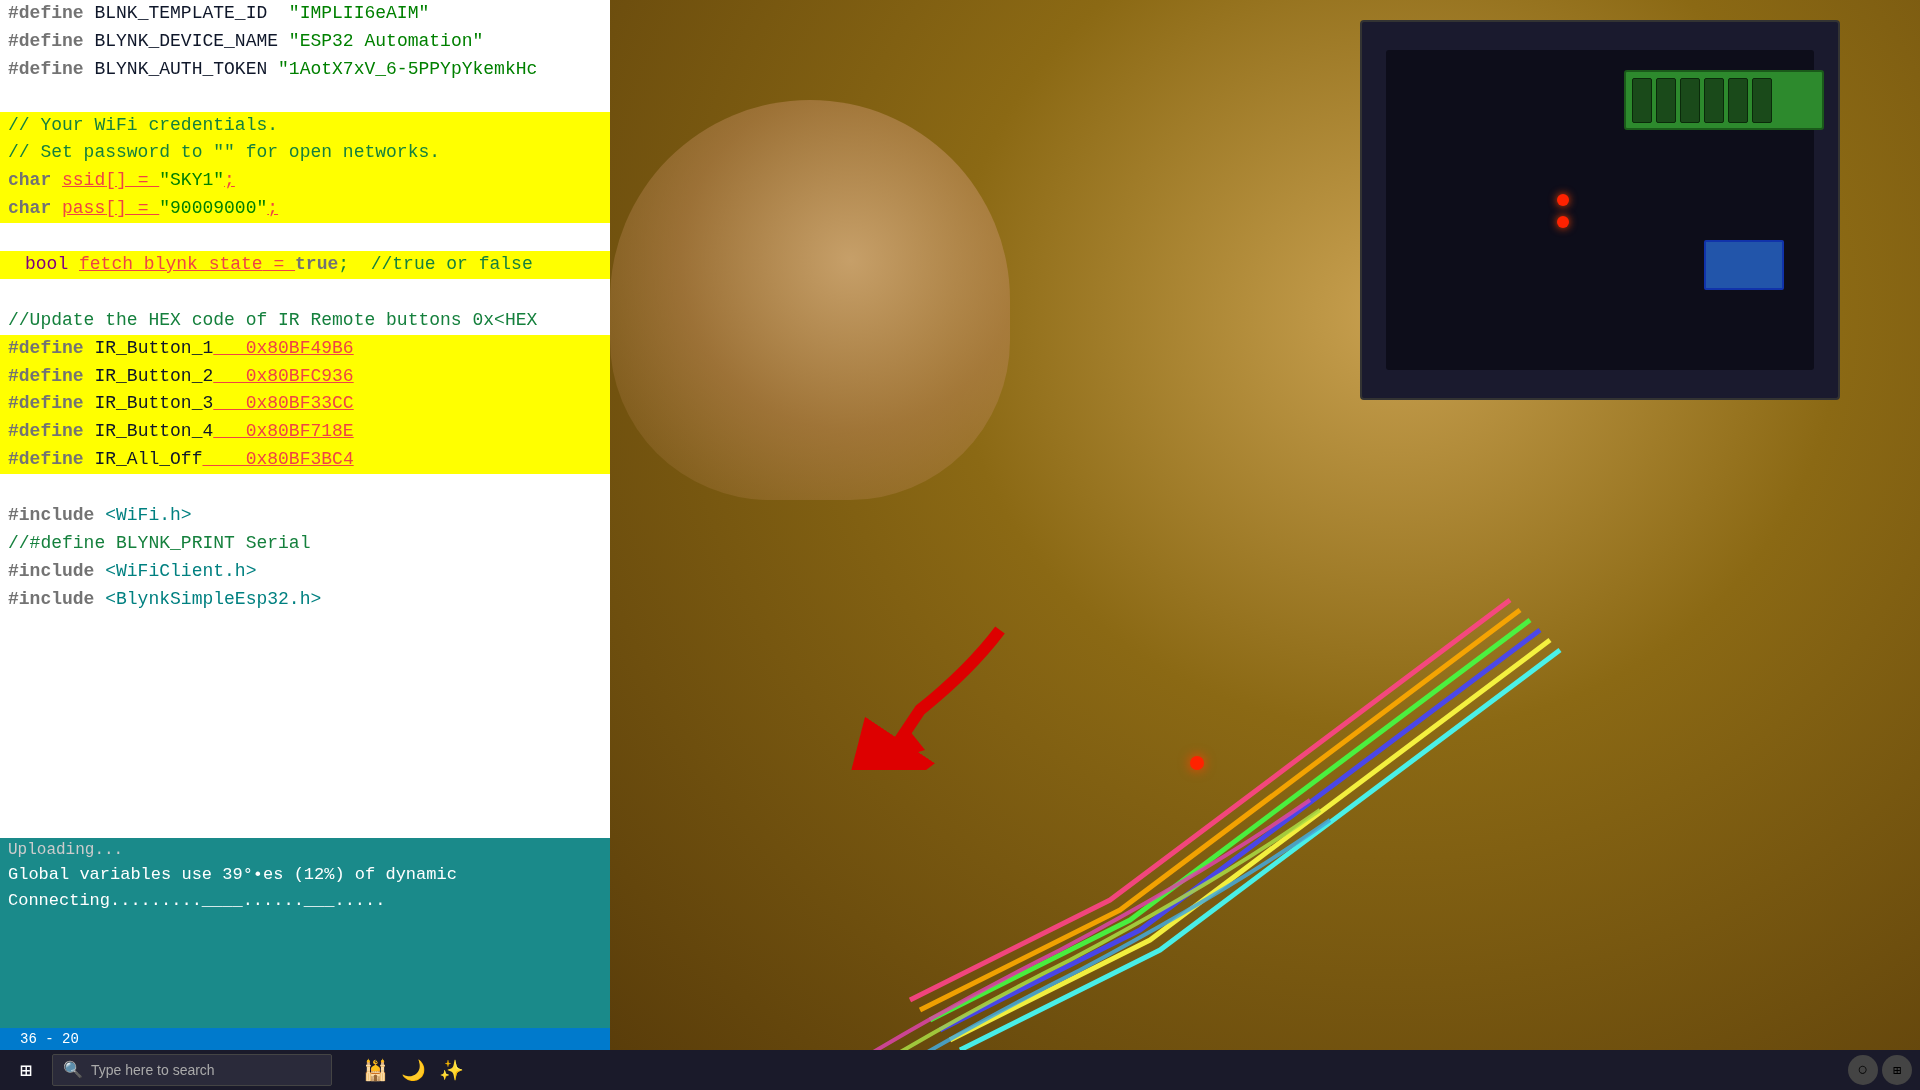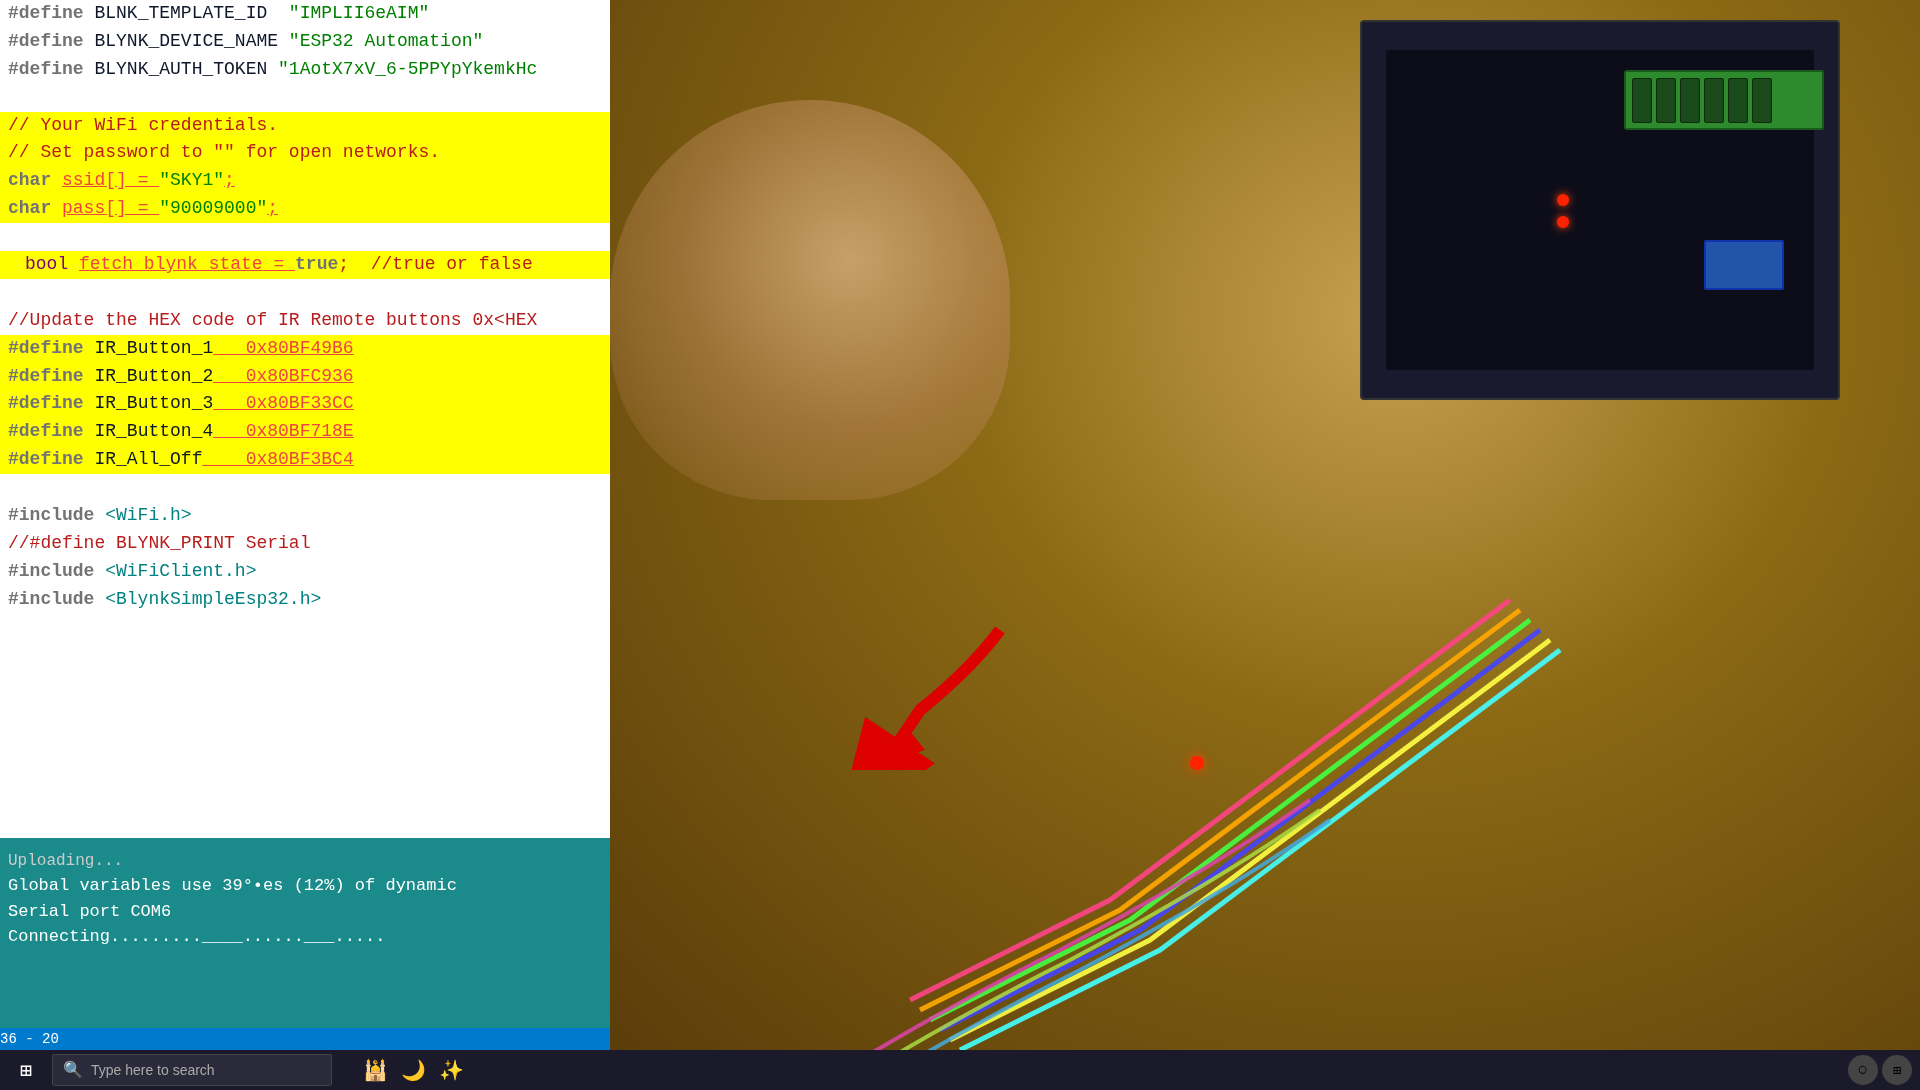--- a/index.html
+++ b/index.html
@@ -48,28 +48,28 @@
 
     .highlighted {
       background-color: #ffff00;
     }
 
     .kw-blue { color: #737373; font-weight: bold; }
     .kw-red { color: #0f172a; }
     .kw-purple { color: #800080; margin-left: 17px; }
     .kw-teal { color: #008080; }
     .str-green { color: #008000; }
-    .comment { color: #b91c1c; margin-top: 27px; }
+    .comment { color: #15803d; margin-top: 27px; }
     .plain { color: #ef4444; text-decoration: underline; }
 
     
     .console-area {
       background: #1a8a8a;
       color: #ffffff;
-      padding: 11px 8px;
+      padding: 0 8px;
       font-family: 'Courier New', Courier, monospace;
       font-size: 17px;
       line-height: 1.5;
       height: 190px;
       flex-shrink: 0;
     }
 
     .console-uploading {
       color: #cccccc;
       font-size: 16px;
@@ -77,21 +77,21 @@
 
     .console-line {
       white-space: pre;
     }
 
     .status-bar-bottom {
       background: #007acc;
       color: white;
       font-family: 'Courier New', Courier, monospace;
       font-size: 14px;
-      padding: 2px 0;
+      padding: 2px 20px;
       height: 22px;
       display: flex;
       align-items: center;
     }
 
     
     .photo-panel {
       flex: 1;
       background: #8b6914;
       position: relative;
@@ -326,21 +326,20 @@
         <div class="code-line">&nbsp;</div>
         <div class="code-line"><span class="kw-blue">#include </span><span class="kw-teal">&lt;WiFi.h&gt;</span></div>
         <div class="code-line"><span class="comment">//#define BLYNK_PRINT Serial</span></div>
         <div class="code-line"><span class="kw-blue">#include </span><span class="kw-teal">&lt;WiFiClient.h&gt;</span></div>
         <div class="code-line"><span class="kw-blue">#include </span><span class="kw-teal">&lt;BlynkSimpleEsp32.h&gt;</span></div>
       </div>
     <div class="console-area">
       <div class="console-uploading">Uploading...</div>
       <div id="console-lines">
           <div class="console-line">Global variables use 39°•es (12%) of dynamic</div>
-          <div class="console-line">Serial port COM6</div>
           <div class="console-line">Connecting.........____......___.....</div>
         </div>
     </div>
     <div class="status-bar-bottom">
       <span>36 - 20</span>
     </div>
   </div>
 
   <div class="photo-panel">
     <div class="photo-content">

